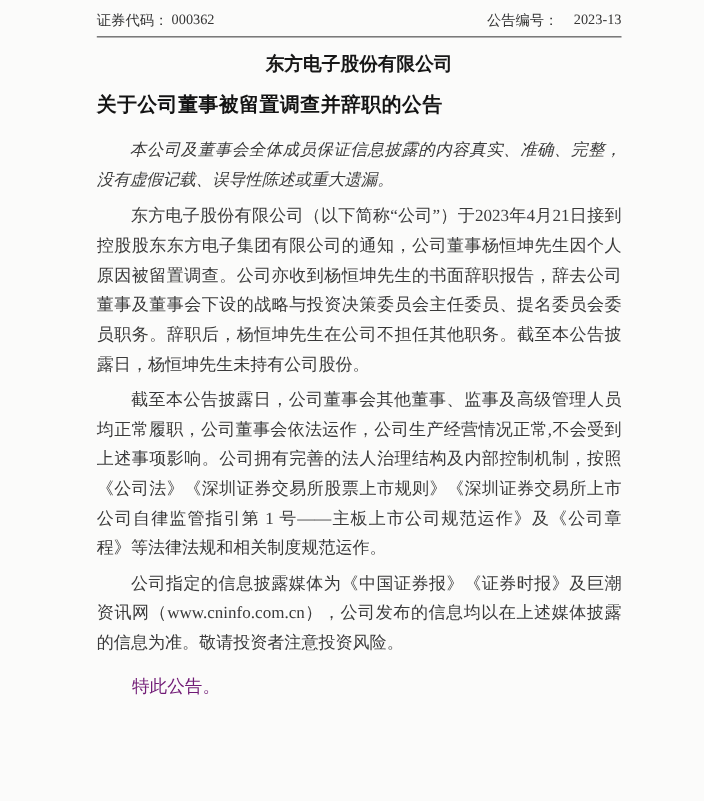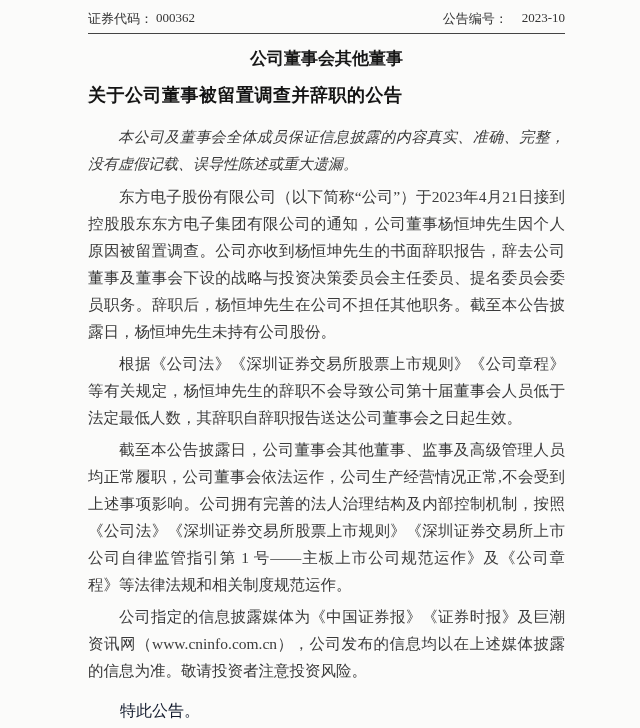--- a/index.html
+++ b/index.html
@@ -63,44 +63,43 @@
     line-height: 27px;
     text-indent: 2em;
     text-align: justify;
     color: #3a3a3a;
   }
   .closing {
     margin: 16px 0 0 0;
     font-size: 16px;
     line-height: 22px;
     text-indent: 2em;
-    color: #0f172a;
+    color: #701a75;
   }
 </style>
 </head>
 <body>
 
 <div class="page">
 
   <div class="doc-header">
     <span class="hdr-item">
       <span>证券代码：</span>
       <span>000362</span>
     </span>
     <span class="hdr-item no-gap">
       <span>公告编号：</span>
-      <span>2023-10</span>
+      <span>2023-13</span>
     </span>
   </div>
 
-  <div class="title-company">公司董事会其他董事</div>
+  <div class="title-company">东方电子股份有限公司</div>
   <div class="title-subject">关于公司董事被留置调查并辞职的公告</div>
 
   <p class="disclaimer">本公司及董事会全体成员保证信息披露的内容真实、准确、完整，没有虚假记载、误导性陈述或重大遗漏。</p>
 
   <p class="para">东方电子股份有限公司（以下简称“公司”）于2023年4月21日接到控股股东东方电子集团有限公司的通知，公司董事杨恒坤先生因个人原因被留置调查。公司亦收到杨恒坤先生的书面辞职报告，辞去公司董事及董事会下设的战略与投资决策委员会主任委员、提名委员会委员职务。辞职后，杨恒坤先生在公司不担任其他职务。截至本公告披露日，杨恒坤先生未持有公司股份。</p>
-  <p class="para">根据《公司法》《深圳证券交易所股票上市规则》《公司章程》等有关规定，杨恒坤先生的辞职不会导致公司第十届董事会人员低于法定最低人数，其辞职自辞职报告送达公司董事会之日起生效。</p>
   <p class="para">截至本公告披露日，公司董事会其他董事、监事及高级管理人员均正常履职，公司董事会依法运作，公司生产经营情况正常,不会受到上述事项影响。公司拥有完善的法人治理结构及内部控制机制，按照《公司法》《深圳证券交易所股票上市规则》《深圳证券交易所上市公司自律监管指引第 1 号——主板上市公司规范运作》及《公司章程》等法律法规和相关制度规范运作。</p>
   <p class="para">公司指定的信息披露媒体为《中国证券报》《证券时报》及巨潮资讯网（www.cninfo.com.cn），公司发布的信息均以在上述媒体披露的信息为准。敬请投资者注意投资风险。</p>
 
   <p class="closing">特此公告。</p>
 
 </div>
 
 </body></html>

